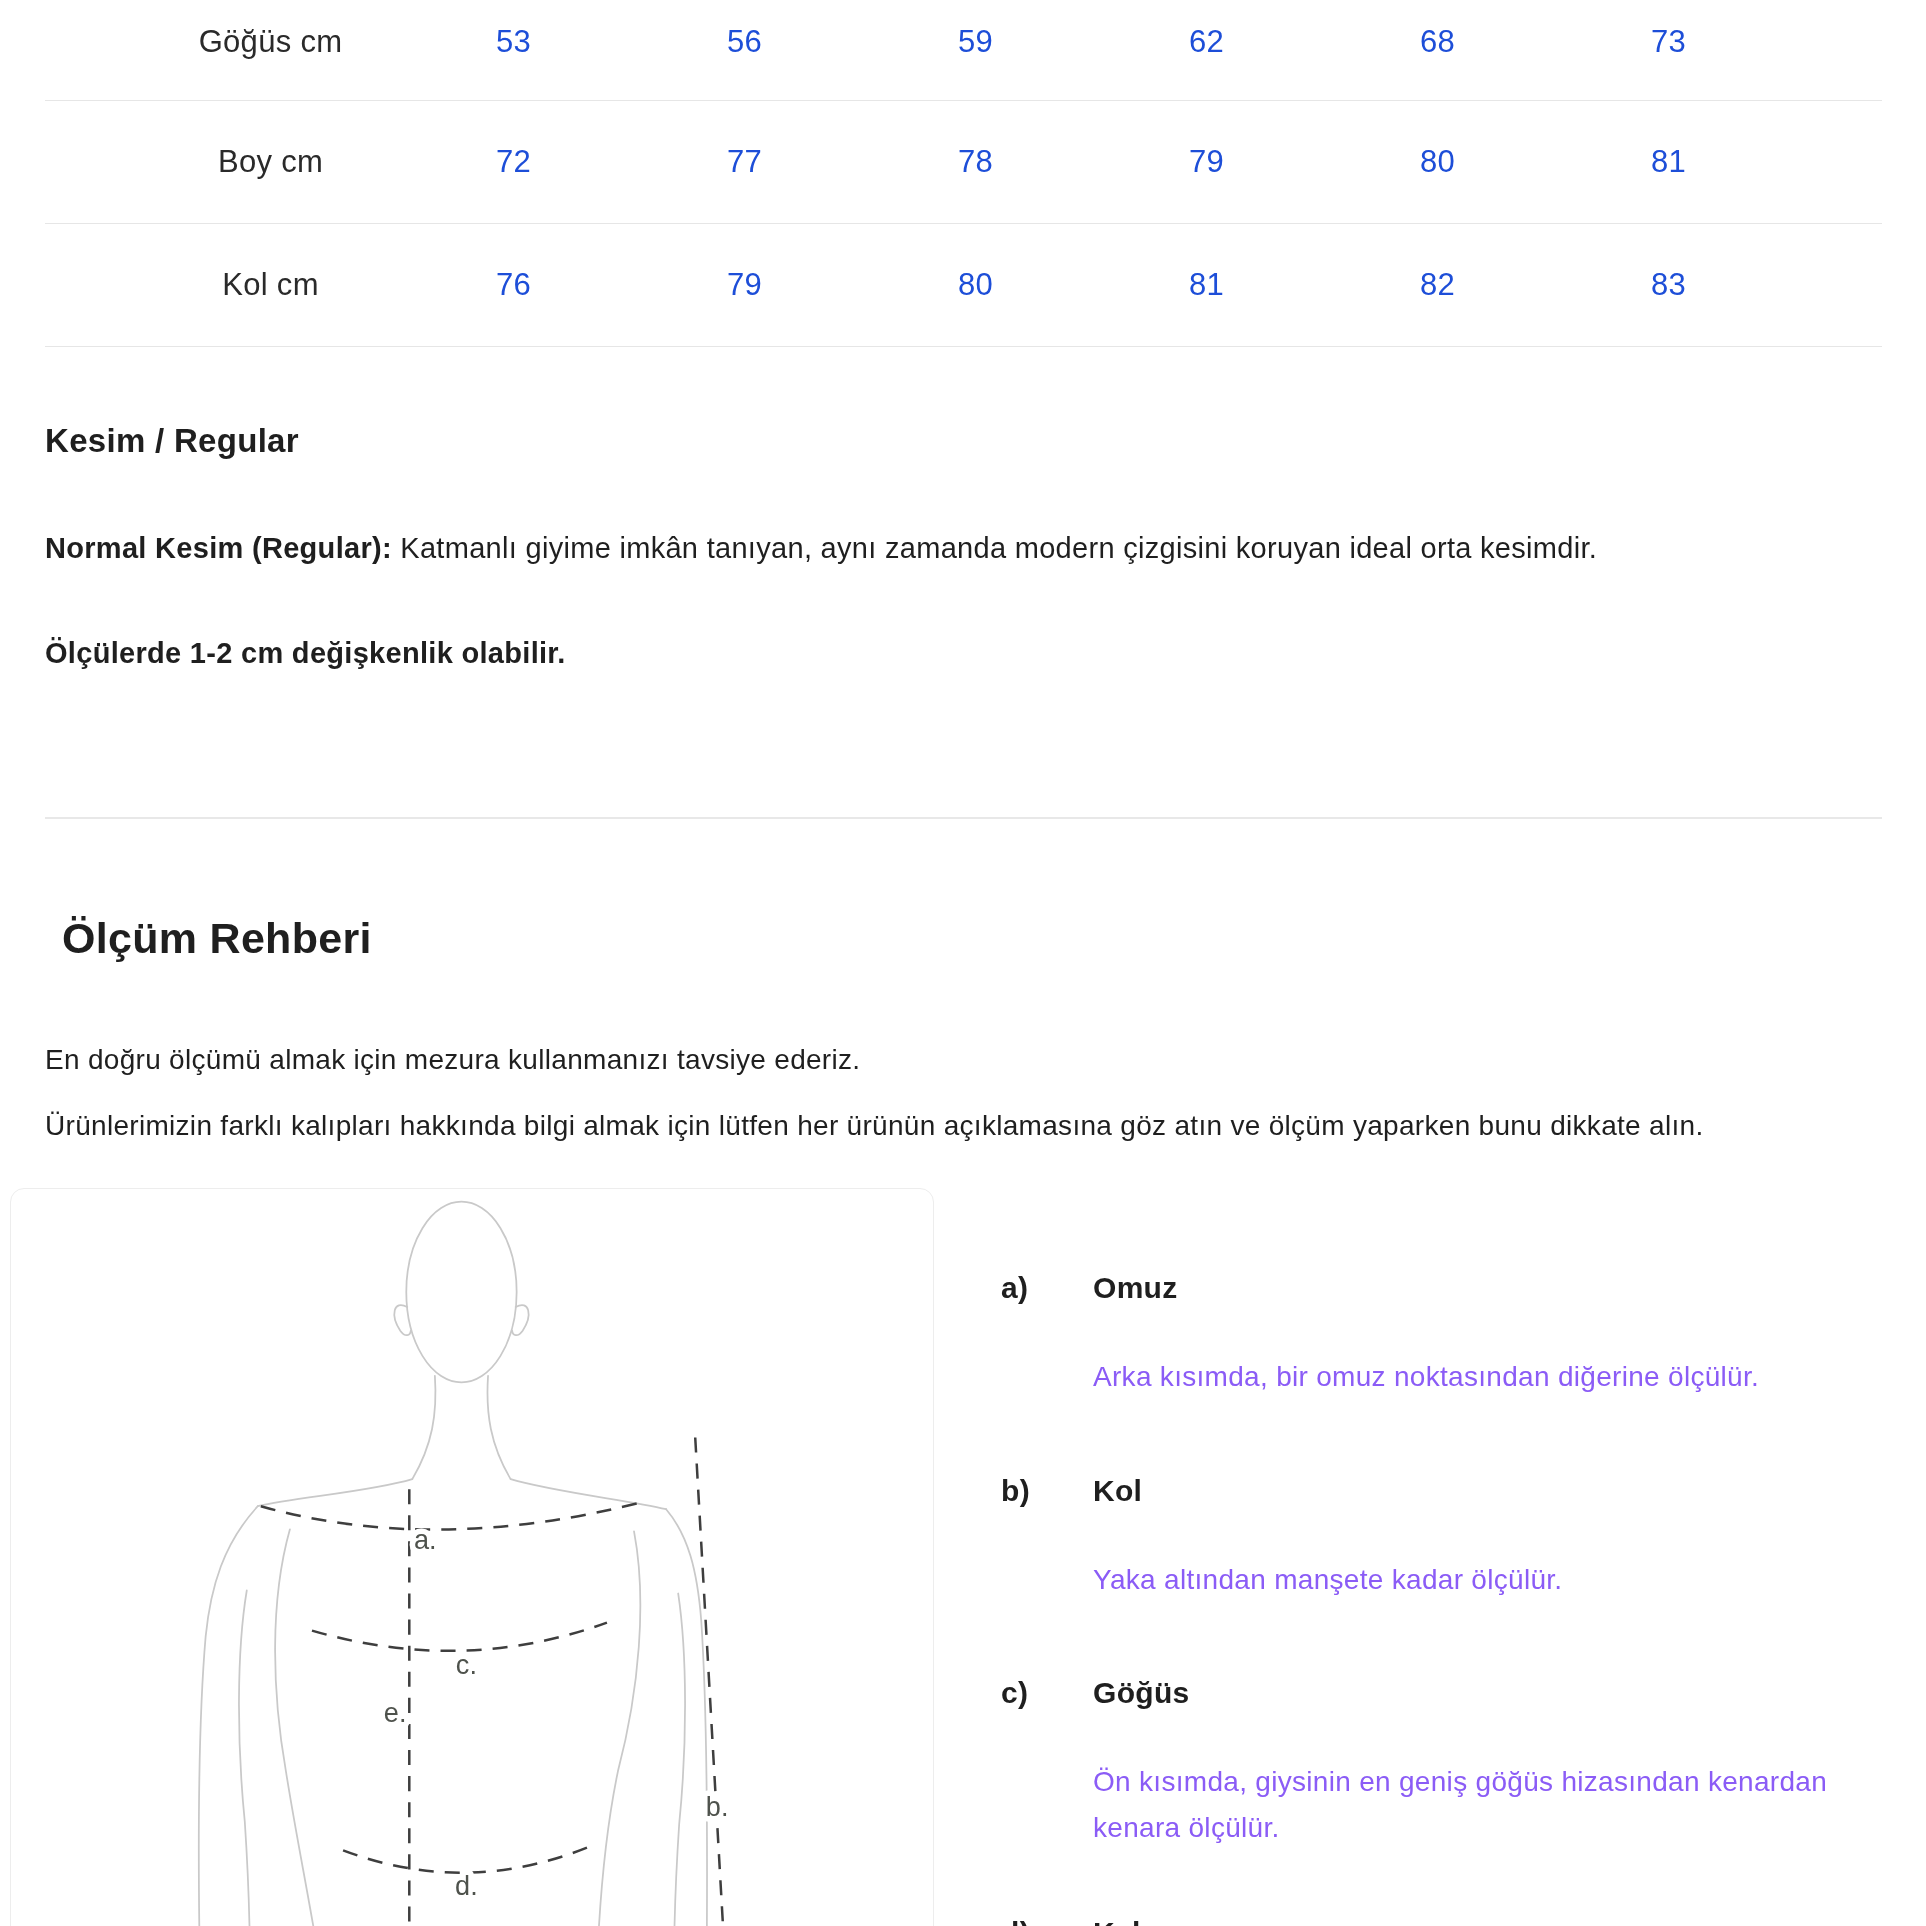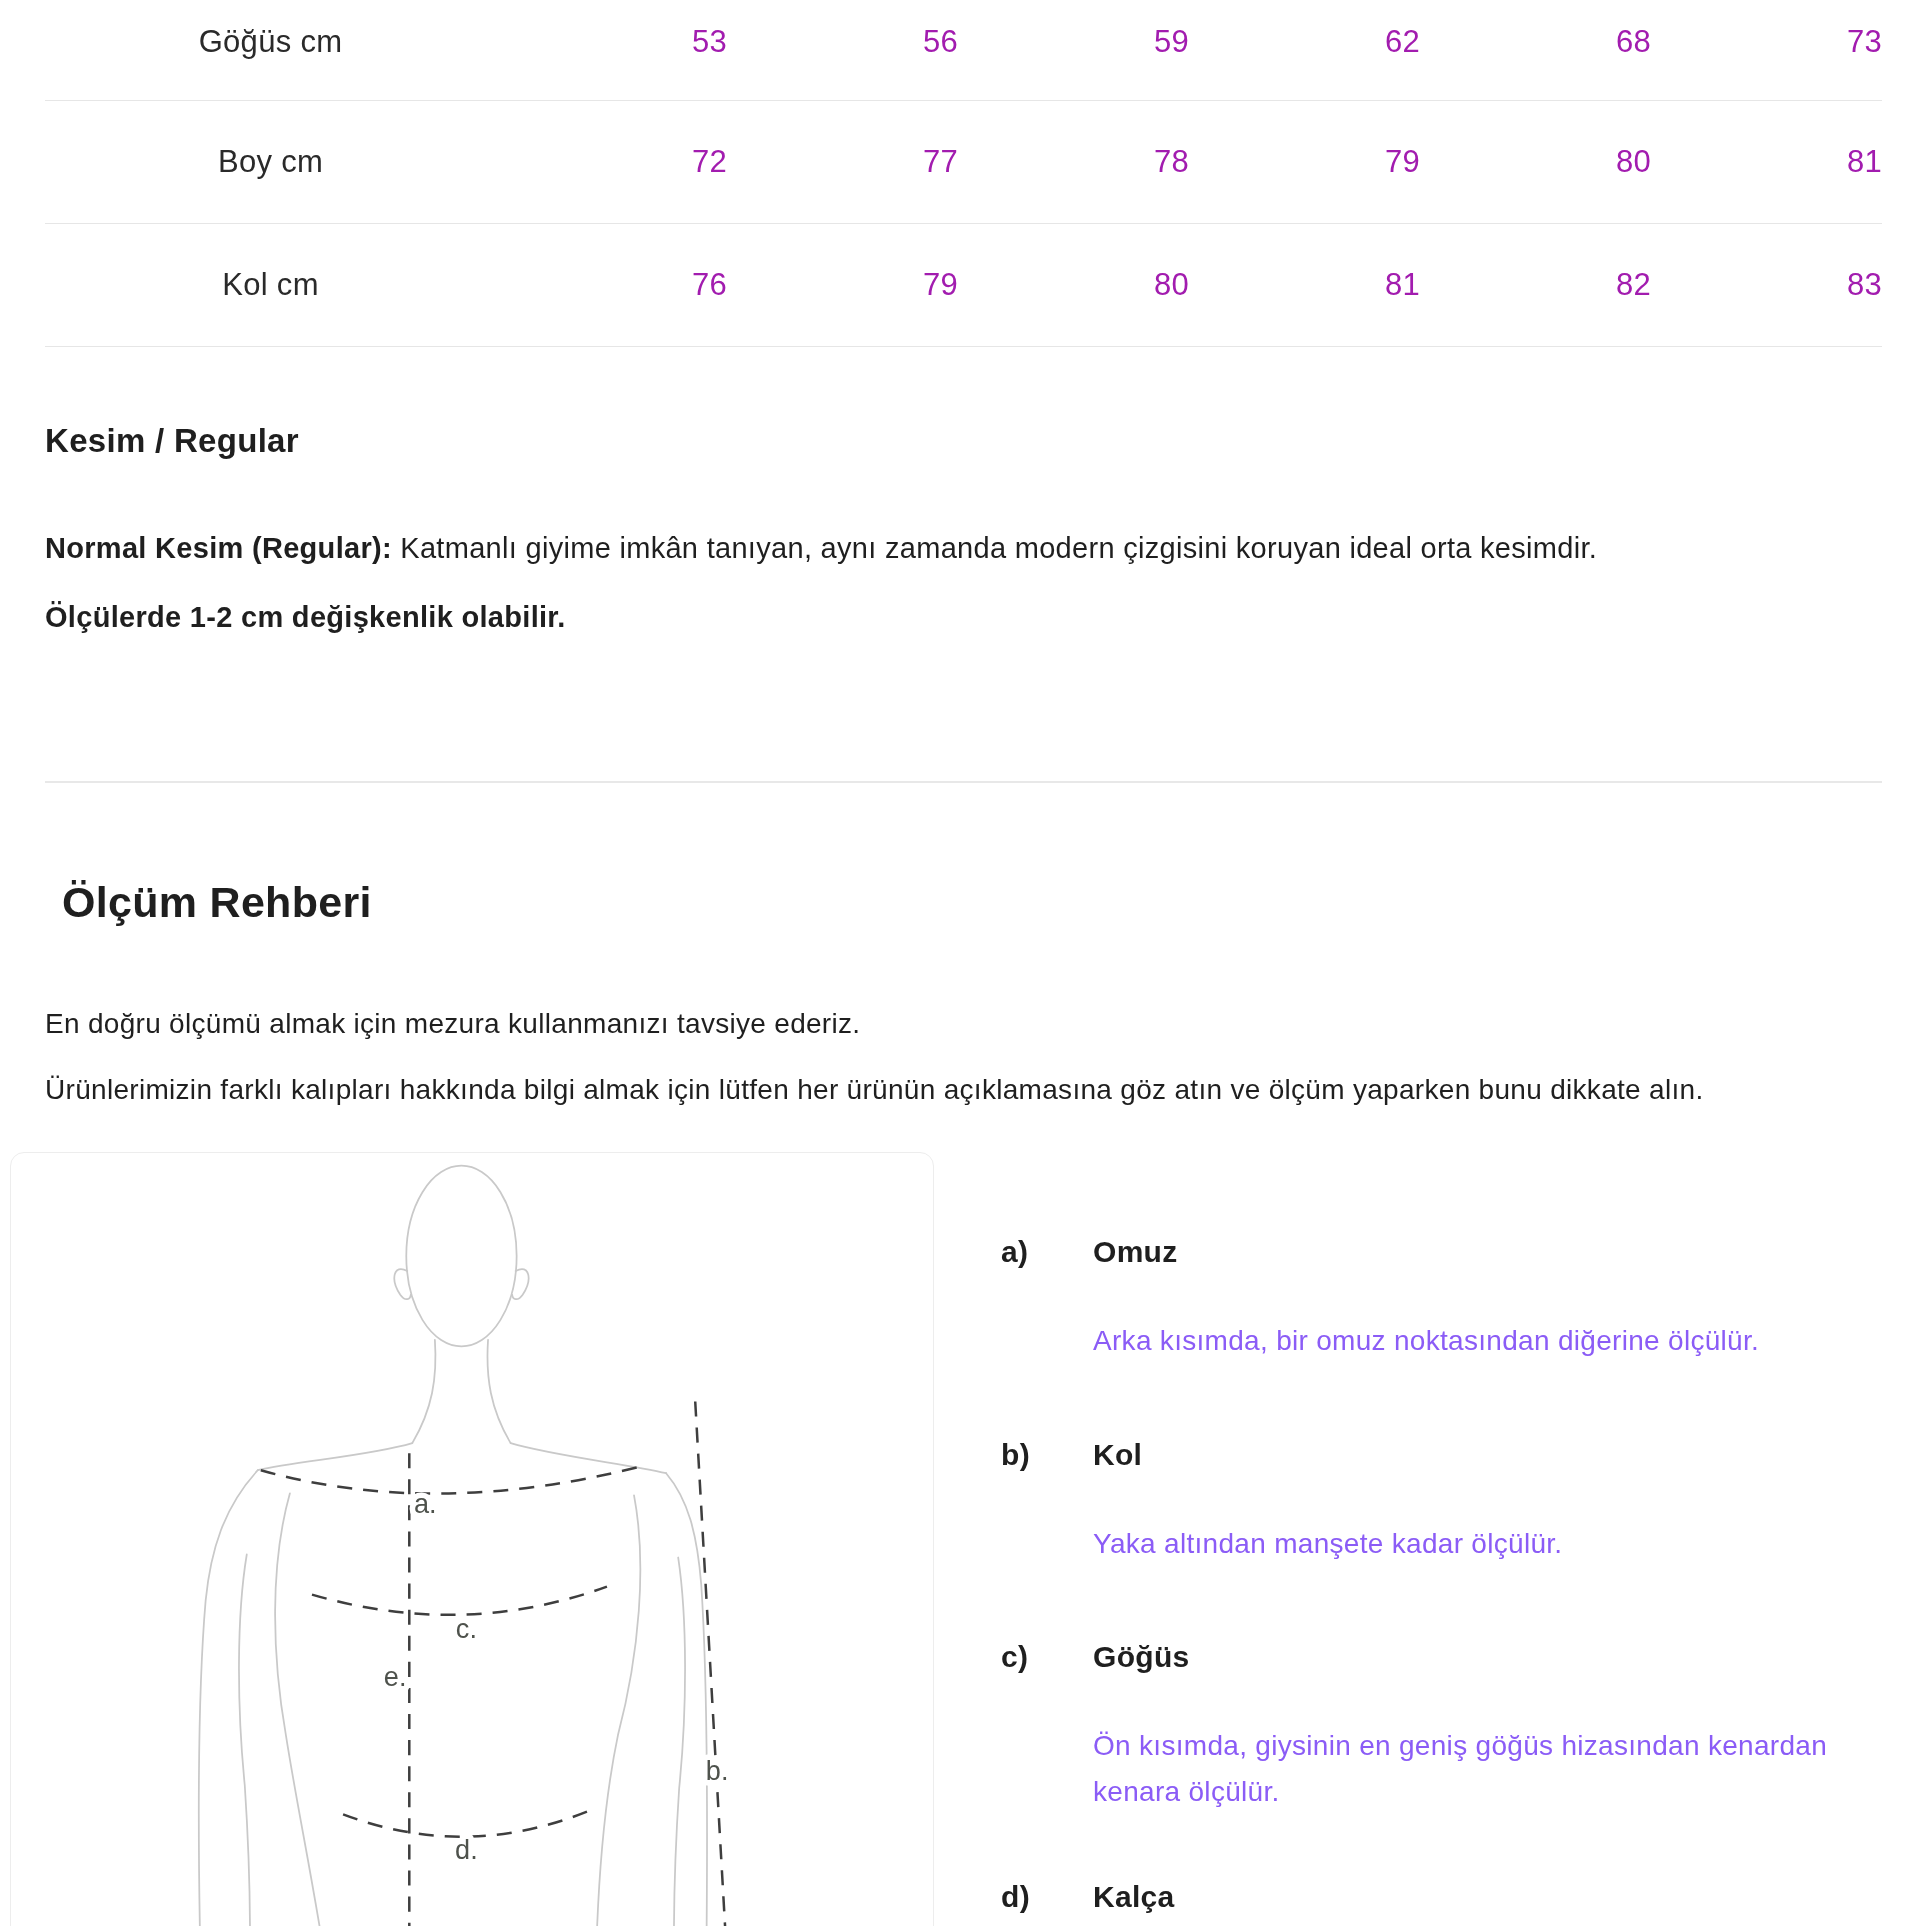--- a/index.html
+++ b/index.html
@@ -12,27 +12,27 @@
   }
   
   .size-table { margin:16px 44px 0 45px; }
   .t-row {
     display:grid; grid-template-columns:451px repeat(6,1fr);
     align-items:center; border-bottom:1.5px solid #e6e6e6;
   }
   .t-row.first { height:85px; padding-bottom:33px; }
   .t-row.tall { height:123px; }
   .t-label { font-size:31px; text-align:center; color:#2a2a2a; }
-  .t-val { font-size:31px; text-align:right; color:#a21caf; }
+  .t-val { font-size:31px; text-align:left; color:#1d4ed8; }
   
   .fit-section { padding:0 45px; }
   .fit-title { margin-top:76px; font-size:33px; line-height:35px; font-weight:700; }
   .fit-desc { margin-top:73px; font-size:29px; line-height:35px; white-space:nowrap; }
   .fit-desc b { font-weight:700; }
-  .fit-note { margin-top:34px; font-size:29px; line-height:35px; font-weight:700; }
+  .fit-note { margin-top:70px; font-size:29px; line-height:35px; font-weight:700; }
   .divider { height:1.5px; background:#e8e8e8; margin:146px 44px 0 45px; }
   
   .guide-title { padding:0 62px; margin-top:88px; font-size:43px; line-height:62px; font-weight:700; }
   .guide-intro { padding:0 45px; margin-top:58px; }
   .intro-line { font-size:28px; line-height:66px; white-space:nowrap; }
   .content-row { position:relative; margin-top:29px; height:760px; }
   .figure-panel {
     position:absolute; left:10px; top:0; width:924px; height:813px;
     border:1px solid #ededed; border-radius:14px; background:#fff; overflow:hidden;
   }

